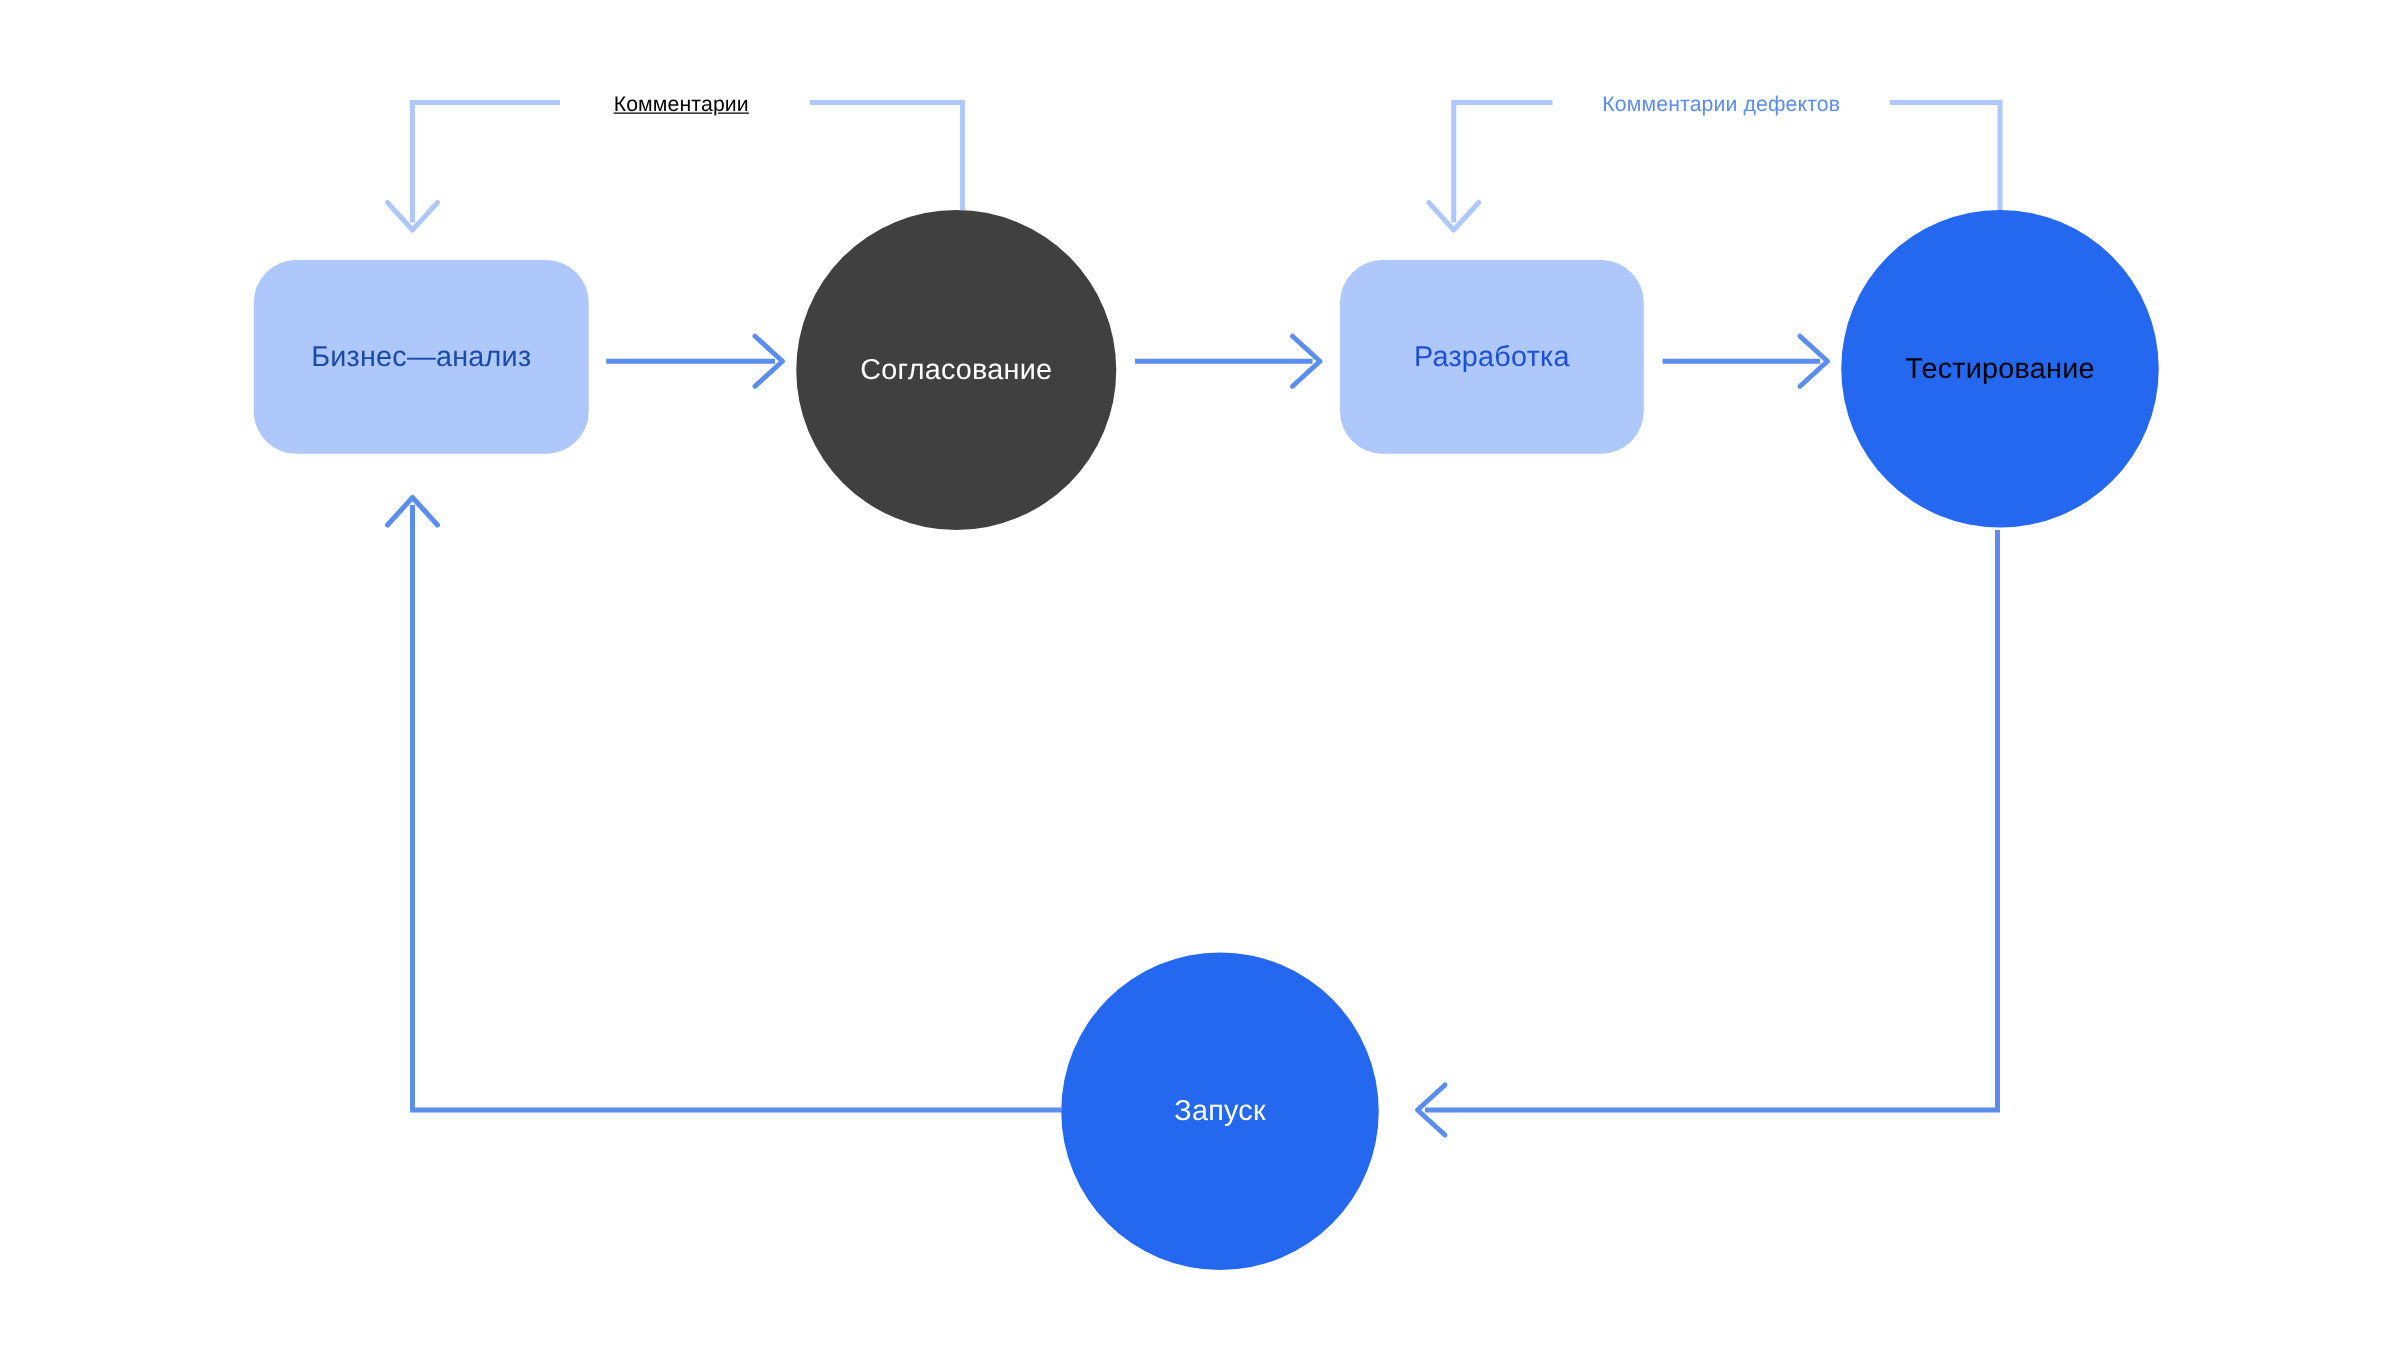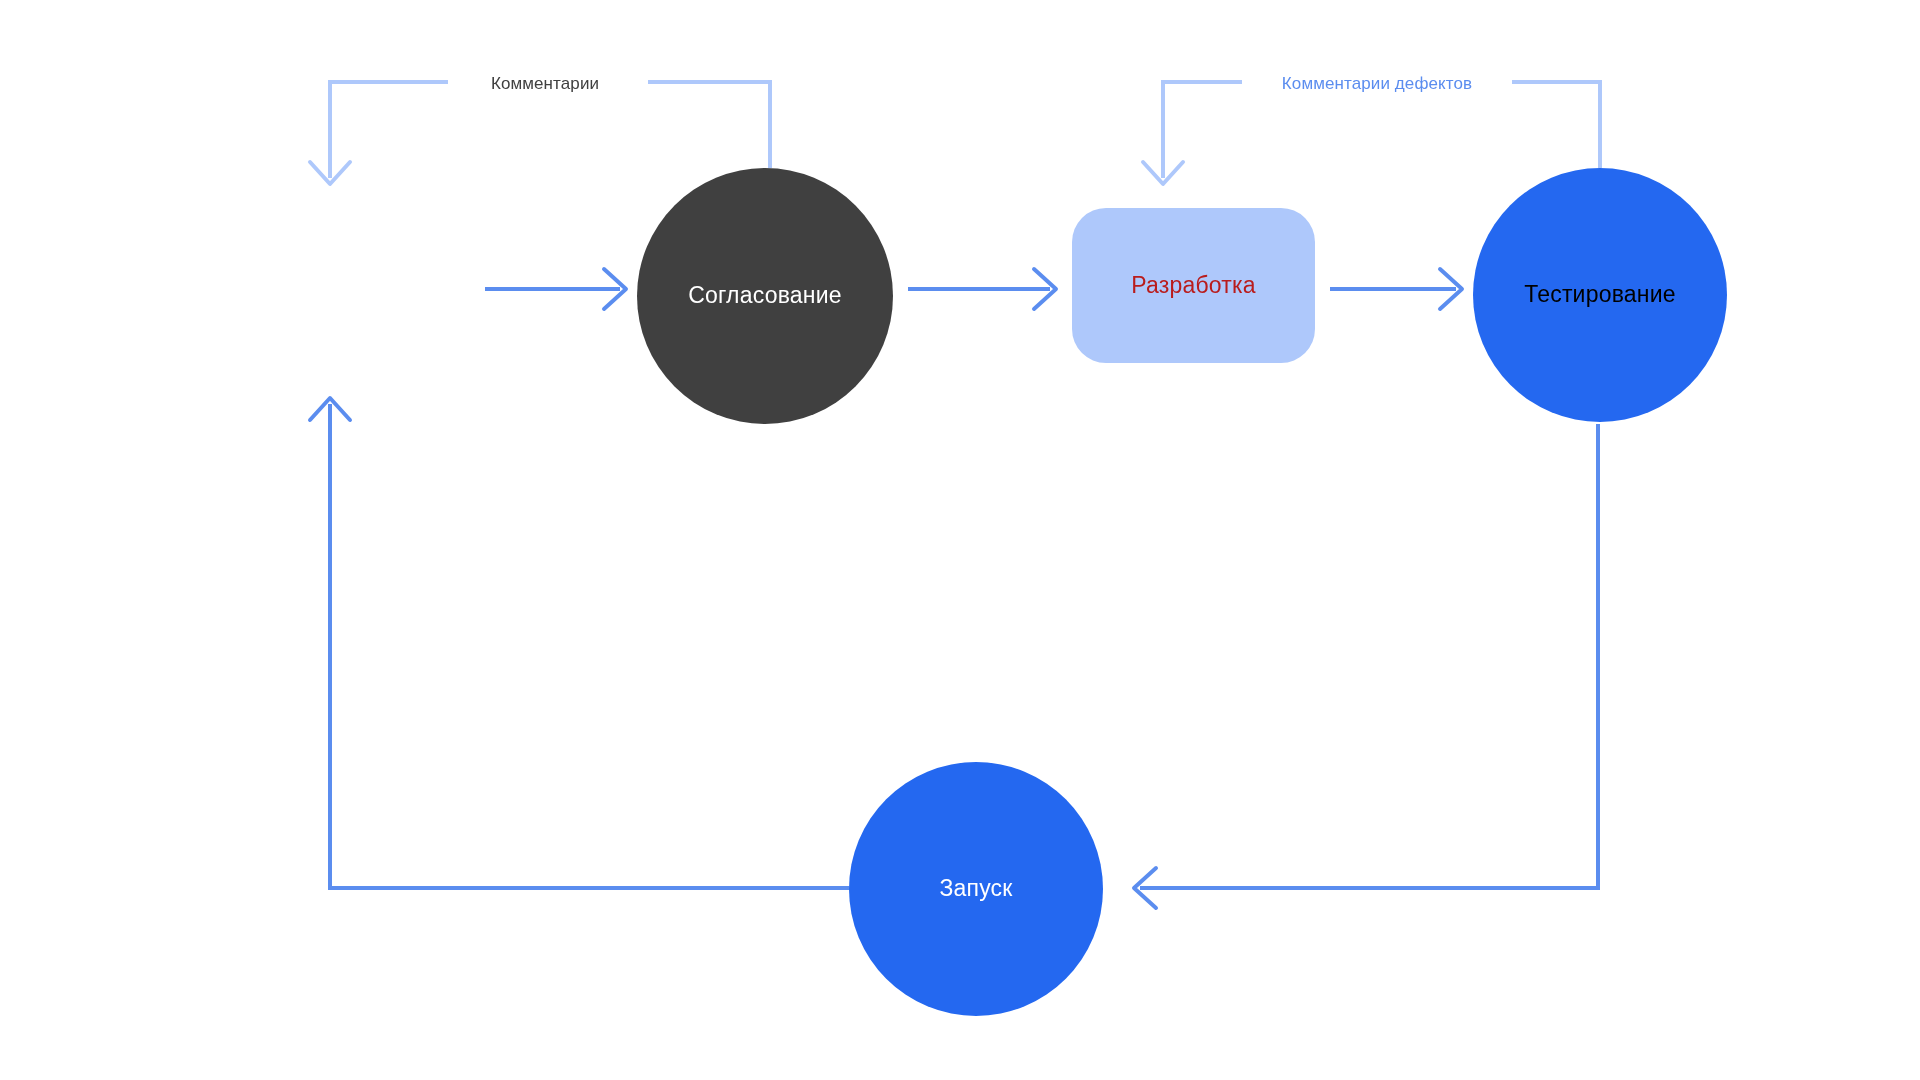--- a/index.html
+++ b/index.html
@@ -95,31 +95,34 @@
       <polyline points="310,162 330,184 350,162" fill="none" stroke="#AEC8FB" stroke-width="4" stroke-linecap="round" stroke-linejoin="round"></polyline>
     </g>
 
     <g>
       <path d="M 1600 168 L 1600 82 L 1512 82" fill="none" stroke="#AEC8FB" stroke-width="4" stroke-linecap="butt" stroke-linejoin="miter"></path>
       <path d="M 1242 82 L 1163 82 L 1163 178" fill="none" stroke="#AEC8FB" stroke-width="4" stroke-linecap="butt" stroke-linejoin="miter"></path>
       <polyline points="1143,162 1163,184 1183,162" fill="none" stroke="#AEC8FB" stroke-width="4" stroke-linecap="round" stroke-linejoin="round"></polyline>
     </g>
   </svg>
 
-  <div class="edge-label" style="left:545px; top:84px; color:#404040;">Комментарии</div>
+  <div class="edge-label" style="left:545px; top:84px; color:#000000;text-decoration:underline;">Комментарии</div>
 
   <div class="edge-label" style="left:1377px; top:84px; color:#5B8DEF;">Комментарии дефектов</div>
 
+  <div class="node rounded-rect" style="left:203px; top:208px; width:268px; height:155px; background:#AEC8FB;">
+    <span class="node-label" style="color:#1B4AA8;">Бизнес—анализ</span>
+  </div>
 
   <div class="node circle" style="left:637px; top:168px; width:256px; height:256px; background:#404040;">
     <span class="node-label" style="color:#FFFFFF;">Согласование</span>
   </div>
 
   <div class="node rounded-rect" style="left:1072px; top:208px; width:243px; height:155px; background:#AEC8FB;">
-    <span class="node-label" style="color:#b91c1c;text-align:center;">Разработка</span>
+    <span class="node-label" style="color:#1d4ed8;text-align:center;">Разработка</span>
   </div>
 
   <div class="node circle" style="left:1473px; top:168px; width:254px; height:254px; background:#2468F0;">
     <span class="node-label" style="color:#000000;text-align:center;">Тестирование</span>
   </div>
 
   <div class="node circle" style="left:849px; top:762px; width:254px; height:254px; background:#2468F0;">
     <span class="node-label" style="color:#FFFFFF;text-align:center;">Запуск</span>
   </div>
 

